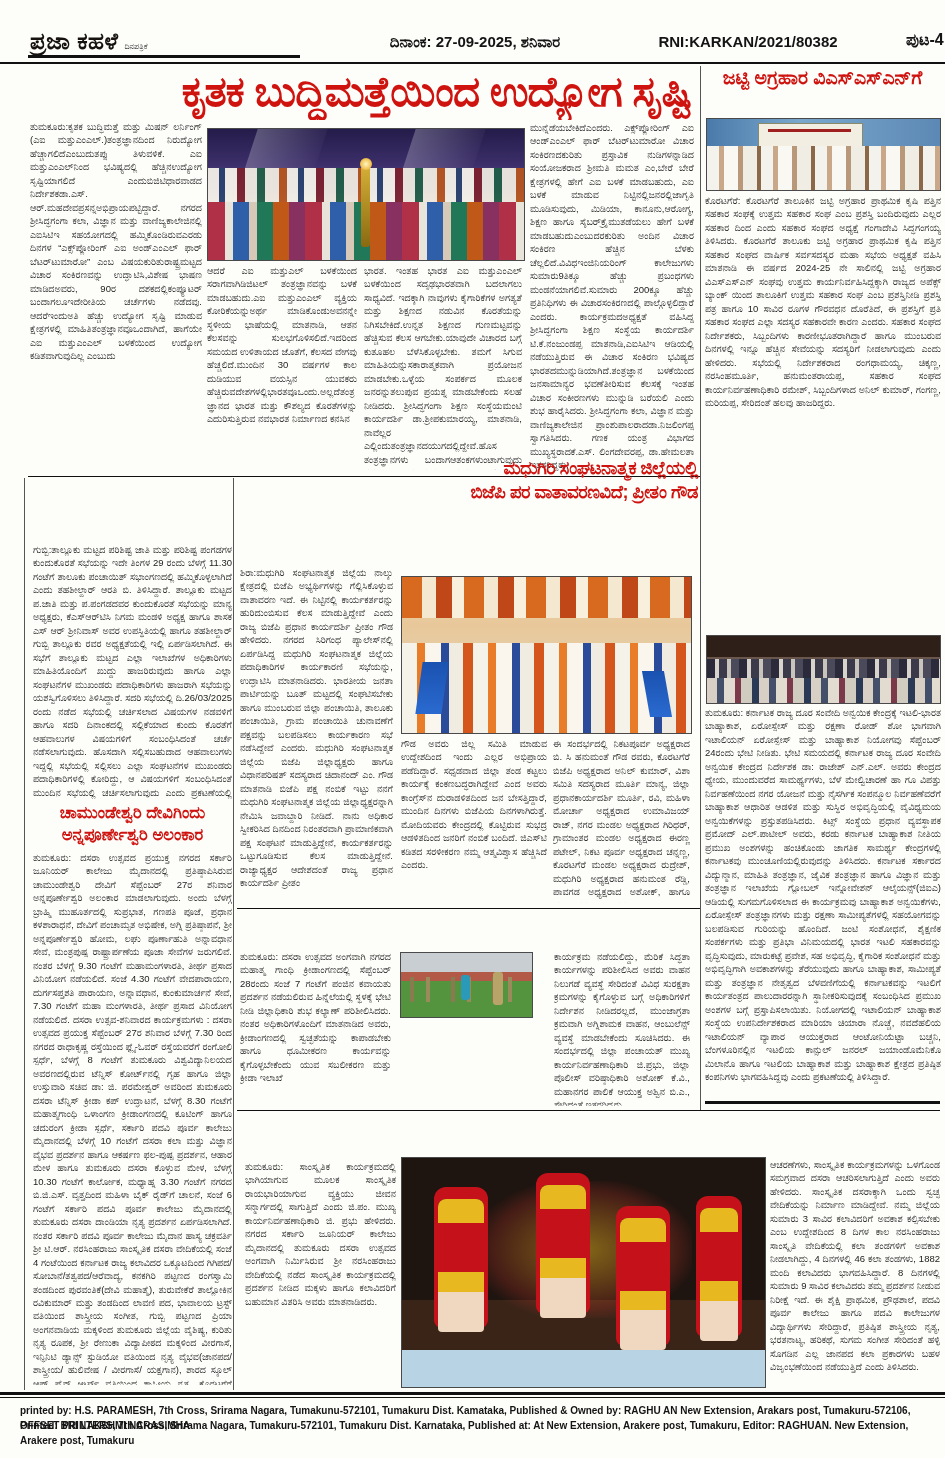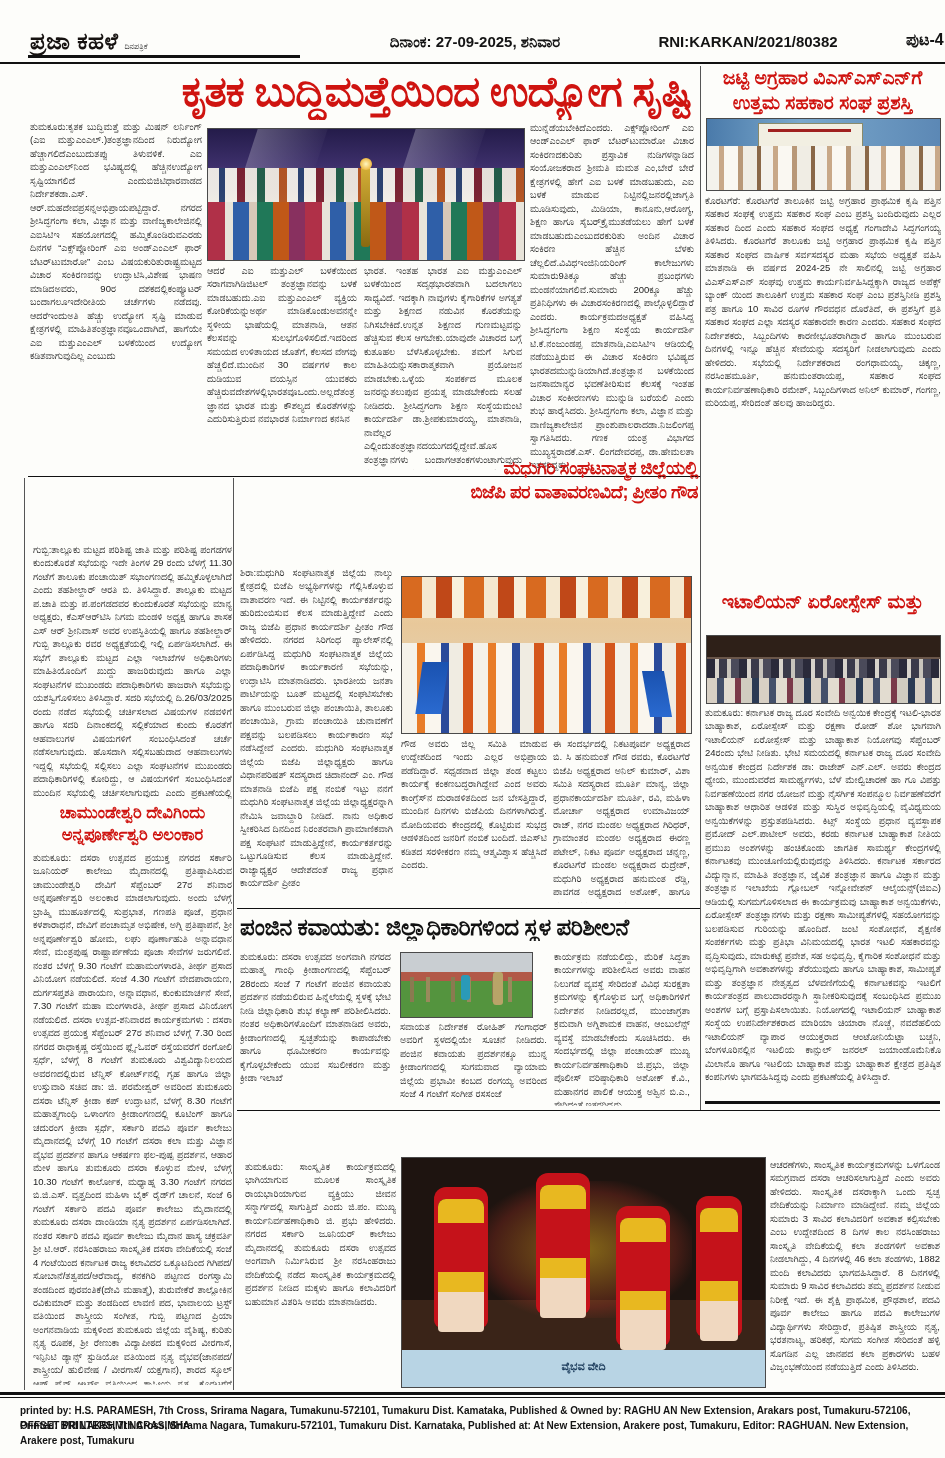--- a/index.html
+++ b/index.html
@@ -103,21 +103,20 @@
   <div class="abs bodytext" style="left:207px;top:264px;width:150px;height:206px;">ಆದರೆ ಎಐ ಮತ್ತುಎಲ್ ಬಳಕೆಯಿಂದ ಸರಾಗವಾಗಿಡಿಜಿಟಲ್ ತಂತ್ರಜ್ಞಾನವನ್ನು ಬಳಕೆ ಮಾಡಬಹುದು.ಎಐ ಮತ್ತುಎಂಎಲ್ ವ್ಯಕ್ತಿಯ ಕೋರಿಕೆಯನ್ನುಅರ್ಥ ಮಾಡಿಕೊಂಡುಅವನನ್ನೇ ಸ್ಥಳೀಯ ಭಾಷೆಯಲ್ಲಿ ಮಾತನಾಡಿ, ಆತನ ಕೆಲಸವನ್ನು ಸುಲಭಗೊಳಿಸಲಿದೆ.ಇದರಿಂದ ಸಮಯದ ಉಳಿತಾಯದ ಜೊತೆಗೆ, ಕೆಲಸದ ವೇಗವು ಹೆಚ್ಚಲಿದೆ.ಮುಂದಿನ 30 ವರ್ಷಗಳ ಕಾಲ ದುಡಿಯುವ ವಯಸ್ಸಿನ ಯುವಕರು ಹೆಚ್ಚಿರುವದೇಶಗಳಲ್ಲಿಭಾರತವೂಒಂದು.ಅಲ್ಲದೆತಂತ್ರಜ್ಞಾನದ ಭಾರತ ಮತ್ತು ಕೌಶಲ್ಯದ ಕೊರತೆಗಳನ್ನು ಎದುರಿಸುತ್ತಿರುವ ನವಭಾರತ ನಿರ್ಮಾಣದ ಕನಸಿನ</div>
   <div class="abs bodytext" style="left:364px;top:264px;width:158px;height:206px;">ಭಾರತ. ಇಂತಹ ಭಾರತ ಎಐ ಮತ್ತುಎಂಎಲ್ ಬಳಕೆಯಿಂದ ಸದೃಢಭಾರತವಾಗಿ ಬದಲಾಗಲು ಸಾಧ್ಯವಿದೆ. ಇದಕ್ಕಾಗಿ ನಾವುಗಳು ಕೈಗಾರಿಕೆಗಳ ಅಗತ್ಯತೆ ಮತ್ತು ಶಿಕ್ಷಣದ ನಡುವಿನ ಕೊರತೆಯನ್ನು ನಿಗಿಸಬೇಕಿದೆ.ಉನ್ನತ ಶಿಕ್ಷಣದ ಗುಣಮಟ್ಟವನ್ನು ಹೆಚ್ಚಿಸುವ ಕೆಲಸ ಆಗಬೇಕು.ಯಾವುದೇ ವಿಚಾರದ ಬಗ್ಗೆ ಕುತೂಹಲ ಬೆಳೆಸಿಕೊಳ್ಳಬೇಕು. ತಮಗೆ ಸಿಗುವ ಮಾಹಿತಿಯನ್ನುಸಕಾರಾತ್ಮಕವಾಗಿ ಪ್ರಯೋಜನ ಮಾಡಬೇಕು.ಒಳ್ಳೆಯ ಸಂಪರ್ಕದ ಮೂಲಕ ಜನರನ್ನುತಲುಪುವ ಪ್ರಯತ್ನ ಮಾಡಬೇಕೆಂದು ಸಲಹೆ ನೀಡಿದರು. ಶ್ರೀಸಿದ್ಧಗಂಗಾ ಶಿಕ್ಷಣ ಸಂಸ್ಥೆಯಮಂಟಿ ಕಾರ್ಯದರ್ಶಿ ಡಾ.ಶ್ರೀಪಕುಮಾರಯ್ಯ, ಮಾತನಾಡಿ, ನಾವೆಲ್ಲರ ಎಲ್ಲಿಂದುತಂತ್ರಜ್ಞಾನದಯುಗದಲ್ಲಿದ್ದೇವೆ.ಹೊಸ ತಂತ್ರಜ್ಞಾನಗಳು ಬಂದಾಗಆತಂಕಗಳುಂಟಾಗುವುದು ಸಹಜ. ಲಭ್ಯವಿರುವ ಮತ್ತು ಹೊಸದಾಗಿ ಬರುವತಂತ್ರಜ್ಞಾನವನ್ನು ಬಳಕೆ ಮಾಡಿಕೊಂಡು, ಆ ಮೂಲಕ ಸ್ಮಾರ್ಟ್ ದೇಶ ಕಟ್ಟುವ ನಿಟ್ಟಿನಲ್ಲಿ</div>
   <div class="abs bodytext" style="left:530px;top:121px;width:164px;height:350px;">ಮುನ್ನೆಡೆಯಬೇಕಿದೆಎಂದರು. ಎಕ್ಸ್‌ಪ್ಲೋರಿಂಗ್ ಎಐ ಆಂಡ್‌ಎಂಎಲ್ ಫಾರ್ ಬೆಟರ್‌ಟುಮಾರೋ ವಿಚಾರ ಸಂಕಿರಣದಕುರಿತು ಪ್ರಸ್ತಾವಿಕ ನುಡಿಗಳನ್ನಾಡಿದ ಸಂಯೋಜಕರಾದ ಶ್ರೀಮತಿ ಮಮತ ಎಂ,ಬೇರೆ ಬೇರೆ ಕ್ಷೇತ್ರಗಳಲ್ಲಿ ಹೇಗೆ ಎಐ ಬಳಕೆ ಮಾಡಬಹುದು, ಎಐ ಬಳಕೆ ಮಾಡುವ ನಿಟ್ಟಿನಲ್ಲಿಜನರಲ್ಲಿಜಾಗೃತಿ ಮೂಡಿಸುವುದು, ಮಿಡಿಯಾ, ಕಾನೂನು,ಆರೋಗ್ಯ, ಶಿಕ್ಷಣ ಹಾಗೂ ಸೈಬರ್‌ಕ್ರೈಮುತಡೆಯಲು ಹೇಗೆ ಬಳಕೆ ಮಾಡಬಹುದುಎಂಬುದರಕುರಿತು ಅಂದಿನ ವಿಚಾರ ಸಂಕಿರಣ ಹೆಚ್ಚಿನ ಬೆಳಕು ಚೆಲ್ಲಲಿದೆ.ವಿವಿಧಇಂಜಿನಿಯರಿಂಗ್ ಕಾಲೇಜುಗಳು ಸುಮಾರು9ತಿಕ್ಕೂ ಹೆಚ್ಚು ಪ್ರಬಂಧಗಳು ಮಂಡನೆಯಾಗಲಿವೆ.ಸುಮಾರು 200ಕ್ಕೂ ಹೆಚ್ಚು ಪ್ರತಿನಿಧಿಗಳು ಈ ವಿಚಾರಸಂಕಿರಣದಲ್ಲಿ ಪಾಲ್ಗೊಳ್ಳಲಿದ್ದಾರೆ ಎಂದರು. ಕಾರ್ಯಕ್ರಮದಅಧ್ಯಕ್ಷತೆ ವಹಿಸಿದ್ದ ಶ್ರೀಸಿದ್ಧಗಂಗಾ ಶಿಕ್ಷಣ ಸಂಸ್ಥೆಯ ಕಾರ್ಯದರ್ಶಿ ಟಿ.ಕೆ.ನಂಜುಂಡಪ್ಪ ಮಾತನಾಡಿ,ಎಐಸಿಟಿಇ ಆಡಿಯಲ್ಲಿ ನಡೆಯುತ್ತಿರುವ ಈ ವಿಚಾರ ಸಂಕಿರಣ ಭವಿಷ್ಯದ ಭಾರತದಮುನ್ನುಡಿಯಾಗಿದೆ.ತಂತ್ರಜ್ಞಾನ ಬಳಕೆಯಿಂದ ಜನಸಾಮಾನ್ಯರ ಭವಣೆತೀರಿಸುವ ಕೆಲಸಕ್ಕೆ ಇಂತಹ ವಿಚಾರ ಸಂಕೀರಣಗಳು ಮುನ್ನುಡಿ ಬರೆಯಲಿ ಎಂದು ಶುಭ ಹಾರೈಸಿದರು. ಶ್ರೀಸಿದ್ಧಗಂಗಾ ಕಲಾ, ವಿಜ್ಞಾನ ಮತ್ತು ವಾಣಿಜ್ಯಕಾಲೇಜಿನ ಪ್ರಾಂಶುಪಾಲರಾದಡಾ.ನಿಜಲಿಂಗಪ್ಪ ಸ್ವಾಗತಿಸಿದರು. ಗಣಕ ಯಂತ್ರ ವಿಭಾಗದ ಮುಖ್ಯಸ್ಥರಾದಕೆ.ಎಸ್. ಲಿಂಗದೇವರಪ್ಪ, ಡಾ.ಹೇಮಲತಾ ಇತರರಿದ್ದರು.</div>
 
   <div class="abs vrule" style="left:700px;top:66px;height:1044px;"></div>
   <div class="abs vrule" style="left:24px;top:478px;height:912px;"></div>
   <div class="abs vrule" style="left:233px;top:478px;height:912px;"></div>
 
   <div class="abs hl-red center" style="left:703px;top:66px;width:239px;font-size:19px;line-height:1.3;">
     <div>ಜಟ್ಟಿ ಅಗ್ರಹಾರ ವಿಎಸ್ಎಸ್ಎನ್‌ಗೆ</div>
-    <div>ಉತ್ತಮ ಸಹಕಾರ ಸಂಘ ಪ್ರಶಸ್ತಿ</div>
   </div>
   <div class="photo ph-jatti" style="left:706px;top:118px;width:233px;height:71px;">
     <div class="banner"></div>
     <div class="bannerline"></div>
     <div class="crowd"></div>
   </div>
   <div class="abs bodytext" style="left:705px;top:194px;width:236px;height:390px;">ಕೊರಟಗೆರೆ: ಕೊರಟಗೆರೆ ತಾಲೂಕಿನ ಜಟ್ಟಿ ಅಗ್ರಹಾರ ಪ್ರಾಥಮಿಕ ಕೃಷಿ ಪತ್ತಿನ ಸಹಕಾರ ಸಂಘಕ್ಕೆ ಉತ್ತಮ ಸಹಕಾರ ಸಂಘ ಎಂಬ ಪ್ರಶಸ್ತಿ ಬಂದಿರುವುದು ಎಲ್ಲರ ಸಹಕಾರ ದಿಂದ ಎಂದು ಸಹಕಾರ ಸಂಘದ ಅಧ್ಯಕ್ಷೆ ಗಂಗಾದೇವಿ ಸಿದ್ಧಗಂಗಯ್ಯ ತಿಳಿಸಿದರು. ಕೊರಟಗೆರೆ ತಾಲೂಕು ಜಟ್ಟಿ ಅಗ್ರಹಾರ ಪ್ರಾಥಮಿಕ ಕೃಷಿ ಪತ್ತಿನ ಸಹಕಾರ ಸಂಘದ ವಾರ್ಷಿಕ ಸರ್ವಸದಸ್ಯರ ಮಹಾ ಸಭೆಯ ಅಧ್ಯಕ್ಷತೆ ವಹಿಸಿ ಮಾತನಾಡಿ ಈ ವರ್ಷದ 2024-25 ನೇ ಸಾಲಿನಲ್ಲಿ ಜಟ್ಟಿ ಅಗ್ರಹಾರ ವಿಎಸ್ಎಸ್ಎನ್ ಸಂಘವು ಉತ್ತಮ ಕಾರ್ಯನಿರ್ವಹಿಸಿದ್ದಕ್ಕಾಗಿ ರಾಜ್ಯದ ಅಪೆಕ್ಸ್ ಬ್ಯಾಂಕ್ ಯಿಂದ ತಾಲೂಕಿಗೆ ಉತ್ತಮ ಸಹಕಾರ ಸಂಘ ಎಂಬ ಪ್ರಶಸ್ತಿನೀಡಿ ಪ್ರಶಸ್ತಿ ಪತ್ರ ಹಾಗೂ 10 ಸಾವಿರ ರೂಗಳ ಗೌರವಧನ ದೊರೆತಿದೆ, ಈ ಪ್ರಶಸ್ತಿಗೆ ಪ್ರತಿ ಸಹಕಾರ ಸಂಘದ ಎಲ್ಲಾ ಸದಸ್ಯರ ಸಹಕಾರವೇ ಕಾರಣ ಎಂದರು. ಸಹಕಾರ ಸಂಘದ ನಿರ್ದೇಶಕರು, ಸಿಬ್ಬಂದಿಗಳು ಕಾರಣೀಭೂತರಾಗಿದ್ದಾರೆ ಹಾಗೂ ಮುಂಬರುವ ದಿನಗಳಲ್ಲಿ ಇನ್ನೂ ಹೆಚ್ಚಿನ ಸೇವೆಯನ್ನು ಸದಸ್ಯರಿಗೆ ನೀಡಲಾಗುವುದು ಎಂದು ಹೇಳಿದರು. ಸಭೆಯಲ್ಲಿ ನಿರ್ದೇಶಕರಾದ ರಂಗಧಾಮಯ್ಯ, ಚಿಕ್ಕಣ್ಣ, ನರಸಿಂಹಮೂರ್ತಿ, ಹನುಮಂತರಾಯಪ್ಪ, ಸಹಕಾರ ಸಂಘದ ಕಾರ್ಯನಿರ್ವಹಣಾಧಿಕಾರಿ ರಮೇಶ್, ಸಿಬ್ಬಂದಿಗಳಾದ ಅನಿಲ್ ಕುಮಾರ್, ಗಂಗಣ್ಣ, ಮರಿಯಪ್ಪ, ಸೇರಿದಂತೆ ಹಲವು ಹಾಜರಿದ್ದರು.</div>
 
   <div class="abs rule" style="left:28px;top:476px;width:672px;height:1px;"></div>
 
@@ -137,49 +136,45 @@
   <div class="photo ph-bjp" style="left:401px;top:576px;width:289px;height:156px;">
     <div class="topbanner"></div>
     <div class="crowd"></div>
     <div class="flag1"></div>
     <div class="flag2"></div>
   </div>
   <div class="abs bodytext" style="left:401px;top:737px;width:146px;height:166px;">ಗೌಡ ಅವರು ಜಿಲ್ಲ ಸಮಿತಿ ಮಾಡುವ ಉದ್ದೇಶದಿಂದ ಇಂದು ಎಲ್ಲರ ಅಭಿಪ್ರಾಯ ಪಡೆದಿದ್ದಾರೆ. ಸಧೃಡವಾದ ಜಿಲ್ಲಾ ತಂಡ ಕಟ್ಟಲು ಕಾರ್ಯಕ್ಕೆ ಕಂಕಣಬದ್ಧರಾಗಿದ್ದೇವೆ ಎಂದ ಅವರು ಕಾಂಗ್ರೆಸ್‌ನ ದುರಾಡಳಿತದಿಂದ ಜನ ಬೇಸತ್ತಿದ್ದಾರೆ, ಮುಂದಿನ ದಿನಗಳು ಬಿಜೆಪಿಯ ದಿನಗಳಾಗಿರುತ್ತೆ. ಮೋದಿಯವರು ಕೇಂದ್ರದಲ್ಲಿ ಕೊಟ್ಟಿರುವ ಸುಭದ್ರ ಆಡಳಿತದಿಂದ ಜನರಿಗೆ ನಂಬಿಕೆ ಬಂದಿದೆ. ಜಿಎಸ್‌ಟಿ ಕಡಿತದ ಸರಳೀಕರಣ ನಮ್ಮ ಆತ್ಮವಿಶ್ವಾಸ ಹೆಚ್ಚಿಸಿದೆ ಎಂದರು.</div>
   <div class="abs bodytext" style="left:553px;top:737px;width:137px;height:166px;">ಈ ಸಂದರ್ಭದಲ್ಲಿ ನಿಕಟಪೂರ್ವ ಅಧ್ಯಕ್ಷರಾದ ಬಿ. ಸಿ ಹನುಮಂತೆ ಗೌಡ ರವರು, ಕೊರಟಗೆರೆ ಬಿಜೆಪಿ ಅಧ್ಯಕ್ಷರಾದ ಅನಿಲ್ ಕುಮಾರ್, ವಿಶಾ ಸಮಿತಿ ಸದಸ್ಯರಾದ ಮೂರ್ತಿ ಮಾನ್ಯ, ಜಿಲ್ಲಾ ಪ್ರಧಾನಕಾರ್ಯದರ್ಶಿ ಮೂರ್ತಿ, ರವಿ, ಮಹಿಳಾ ಮೋರ್ಚಾ ಅಧ್ಯಕ್ಷರಾದ ಉಮಾವಿಜಯ್ ರಾಜ್, ನಗರ ಮಂಡಲ ಅಧ್ಯಕ್ಷರಾದ ಗಿರಿಧರ್, ಗ್ರಾಮಾಂತರ ಮಂಡಲ ಅಧ್ಯಕ್ಷರಾದ ಈರಣ್ಣ ಪಟೇಲ್, ನಿಕಟ ಪೂರ್ವ ಅಧ್ಯಕ್ಷರಾದ ಚನ್ನಣ್ಣ, ಕೊರಟಗೆರೆ ಮಂಡಲ ಅಧ್ಯಕ್ಷರಾದ ರುದ್ರೇಶ್, ಮಧುಗಿರಿ ಅಧ್ಯಕ್ಷರಾದ ಹನುಮಂತ ರೆಡ್ಡಿ, ಪಾವಗಡ ಅಧ್ಯಕ್ಷರಾದ ಅಶೋಕ್, ಹಾಗೂ ಮುಖಂಡರು ಹಾಜರಿದ್ದರು.</div>
 
   <div class="abs hl-red center" style="left:703px;top:590px;width:239px;font-size:19px;line-height:1.3;">
-    <div>ಇಟಾಲಿಯನ್ ಏರೋಸ್ಪೇಸ್ ಮತ್ತು</div>
   </div>
   <div class="photo ph-ital" style="left:706px;top:635px;width:233px;height:67px;">
     <div class="row1"></div>
     <div class="row2"></div>
   </div>
   <div class="abs bodytext" style="left:705px;top:706px;width:236px;height:392px;">ತುಮಕೂರು: ಕರ್ನಾಟಕ ರಾಜ್ಯ ದೂರ ಸಂವೇದಿ ಅನ್ವಯಿಕ ಕೇಂದ್ರಕ್ಕೆ ಇಟಲಿ-ಭಾರತ ಬಾಹ್ಯಾಕಾಶ, ಏರೋಸ್ಪೇಸ್ ಮತ್ತು ರಕ್ಷಣಾ ರೋಡ್ ಶೋ ಭಾಗವಾಗಿ ಇಟಾಲಿಯನ್ ಏರೋಸ್ಪೇಸ್ ಮತ್ತು ಬಾಹ್ಯಾಕಾಶ ನಿಯೋಗವು ಸೆಪ್ಟೆಂಬರ್ 24ರಂದು ಭೇಟಿ ನೀಡಿತು. ಭೇಟಿ ಸಮಯದಲ್ಲಿ ಕರ್ನಾಟಕ ರಾಜ್ಯ ದೂರ ಸಂವೇದಿ ಅನ್ವಯಿಕ ಕೇಂದ್ರದ ನಿರ್ದೇಶಕ ಡಾ: ರಾಜೇಶ್ ಎನ್.ಎಲ್. ಅವರು ಕೇಂದ್ರದ ಧ್ಯೇಯ, ಮುಂದುವರೆದ ಸಾಮರ್ಥ್ಯಗಳು, ಬೆಳೆ ಮೇಲ್ವಿಚಾರಣೆ ಹಾ ಗೂ ವಿಪತ್ತು ನಿರ್ವಹಣೆಯಿಂದ ನಗರ ಯೋಜನೆ ಮತ್ತು ನೈಸರ್ಗಿಕ ಸಂಪನ್ಮೂಲ ನಿರ್ವಹಣೆವರೆಗೆ ಬಾಹ್ಯಾಕಾಶ ಆಧಾರಿತ ಆಡಳಿತ ಮತ್ತು ಸುಸ್ಥಿರ ಅಭಿವೃದ್ಧಿಯಲ್ಲಿ ವೈವಿಧ್ಯಮಯ ಅನ್ವಯಿಕೆಗಳನ್ನು ಪ್ರಸ್ತುತಪಡಿಸಿದರು. ಕಿಟ್ಸ್ ಸಂಸ್ಥೆಯ ಪ್ರಧಾನ ವ್ಯವಸ್ಥಾಪಕ ಪ್ರಮೋದ್ ಎಲ್.ಪಾಟೀಲ್ ಅವರು, ಕರಡು ಕರ್ನಾಟಕ ಬಾಹ್ಯಾಕಾಶ ನೀತಿಯ ಪ್ರಮುಖ ಅಂಶಗಳನ್ನು ಹಂಚಿಕೊಂಡು ಜಾಗತಿಕ ಸಾಮರ್ಥ್ಯ ಕೇಂದ್ರಗಳಲ್ಲಿ ಕರ್ನಾಟಕವು ಮುಂಚೂಣಿಯಲ್ಲಿರುವುದನ್ನು ತಿಳಿಸಿದರು. ಕರ್ನಾಟಕ ಸರ್ಕಾರದ ವಿದ್ಯುನ್ಮಾನ, ಮಾಹಿತಿ ತಂತ್ರಜ್ಞಾನ, ಜೈವಿಕ ತಂತ್ರಜ್ಞಾನ ಹಾಗೂ ವಿಜ್ಞಾನ ಮತ್ತು ತಂತ್ರಜ್ಞಾನ ಇಲಾಖೆಯ ಗ್ಲೋಬಲ್ ಇನ್ನೋವೇಶನ್ ಆಲೈಯನ್ಸ್(ಜಿಐಎ) ಆಡಿಯಲ್ಲಿ ಸುಗಮಗೊಳಿಸಲಾದ ಈ ಕಾರ್ಯಕ್ರಮವು ಬಾಹ್ಯಾಕಾಶ ಅನ್ವಯಿಕೆಗಳು, ಏರೋಸ್ಪೇಸ್ ತಂತ್ರಜ್ಞಾನಗಳು ಮತ್ತು ರಕ್ಷಣಾ ಸಾಮೀಪ್ಯತೆಗಳಲ್ಲಿ ಸಹಯೋಗವನ್ನು ಬಲಪಡಿಸುವ ಗುರಿಯನ್ನು ಹೊಂದಿದೆ. ಜಂಟಿ ಸಂಶೋಧನೆ, ಶೈಕ್ಷಣಿಕ ಸಂಪರ್ಕಗಳು ಮತ್ತು ಪ್ರತಿಭಾ ವಿನಿಮಯದಲ್ಲಿ ಭಾರತ ಇಟಲಿ ಸಹಕಾರವನ್ನು ವೃದ್ಧಿಸುವುದು, ಮಾರುಕಟ್ಟೆ ಪ್ರವೇಶ, ಸಹ ಅಭಿವೃದ್ಧಿ, ಕೈಗಾರಿಕ ಸಂಶೋಧನೆ ಮತ್ತು ಅಭಿವೃದ್ಧಿಗಾಗಿ ಅವಕಾಶಗಳನ್ನು ತೆರೆಯುವುದು ಹಾಗೂ ಬಾಹ್ಯಾಕಾಶ, ಸಾಮೀಪ್ಯತೆ ಮತ್ತು ತಂತ್ರಜ್ಞಾನ ನೇತೃತ್ವದ ಬೆಳವಣಿಗೆಯಲ್ಲಿ ಕರ್ನಾಟಕವನ್ನು ಇಟಲಿಗೆ ಕಾರ್ಯತಂತ್ರದ ಪಾಲುದಾರರನ್ನಾಗಿ ಸ್ಥಾನೀಕರಿಸುವುದಕ್ಕೆ ಸಂಬಂಧಿಸಿದ ಪ್ರಮುಖ ಅಂಶಗಳ ಬಗ್ಗೆ ಪ್ರಸ್ತಾಪಿಸಲಾಯಿತು. ನಿಯೋಗದಲ್ಲಿ ಇಟಾಲಿಯನ್ ಬಾಹ್ಯಾಕಾಶ ಸಂಸ್ಥೆಯ ಉಪನಿರ್ದೇಶಕರಾದ ಮಾರಿಯಾ ಚಿಯಾರಾ ನೊಚ್ಚೆ, ನವದೆಹಲಿಯ ಇಟಾಲಿಯನ್ ವ್ಯಾಪಾರ ಆಯುಕ್ತರಾದ ಆಂಟೋನಿಯೆಟ್ಟಾ ಬಚ್ಚನಿ, ಬೆಂಗಳೂರಿನಲ್ಲಿನ ಇಟಲಿಯ ಕಾನ್ಸುಲ್ ಜನರಲ್ ಜಯಾಂಡೊಮೆನಿಕೊ ಮಿಲಾನೊ ಹಾಗೂ ಇಟಲಿಯ ಬಾಹ್ಯಾಕಾಶ ಮತ್ತು ಬಾಹ್ಯಾಕಾಶ ಕ್ಷೇತ್ರದ ಪ್ರತಿಷ್ಠಿತ ಕಂಪನಿಗಳು ಭಾಗವಹಿಸಿದ್ದವು ಎಂದು ಪ್ರಕಟಣೆಯಲ್ಲಿ ತಿಳಿಸಿದ್ದಾರೆ.</div>
   <div class="abs rule" style="left:705px;top:1101px;width:235px;height:3px;"></div>
 
   <div class="abs rule" style="left:237px;top:908px;width:463px;height:1px;"></div>
-  <div class="abs hl-black" style="left:240px;top:914px;width:458px;font-size:23px;white-space:nowrap;overflow:hidden;letter-spacing:-.5px;">ಪಂಜಿನ ಕವಾಯತು: ಜಿಲ್ಲಾಧಿಕಾರಿಗಳಿಂದ ಸ್ಥಳ ಪರಿಶೀಲನೆ</div>
   <div class="abs bodytext" style="left:240px;top:950px;width:151px;height:156px;">ತುಮಕೂರು: ದಸರಾ ಉತ್ಸವದ ಅಂಗವಾಗಿ ನಗರದ ಮಹಾತ್ಮ ಗಾಂಧಿ ಕ್ರೀಡಾಂಗಣದಲ್ಲಿ ಸೆಪ್ಟೆಂಬರ್ 28ರಂದು ಸಂಜೆ 7 ಗಂಟೆಗೆ ಪಂಜಿನ ಕವಾಯತು ಪ್ರದರ್ಶನ ನಡೆಯಲಿರುವ ಹಿನ್ನೆಲೆಯಲ್ಲಿ ಸ್ಥಳಕ್ಕೆ ಭೇಟಿ ನೀಡಿ ಜಿಲ್ಲಾಧಿಕಾರಿ ಶುಭ ಕಲ್ಯಾಣ್ ಪರಿಶೀಲಿಸಿದರು. ನಂತರ ಅಧಿಕಾರಿಗಳೊಂದಿಗೆ ಮಾತನಾಡಿದ ಅವರು, ಕ್ರೀಡಾಂಗಣದಲ್ಲಿ ಸ್ವಚ್ಛತೆಯನ್ನು ಕಾಪಾಡಬೇಕು ಹಾಗೂ ಧೂಮೀಕರಣ ಕಾರ್ಯವನ್ನು ಕೈಗೊಳ್ಳಬೇಕೆಂದು ಯುವ ಸಬಲೀಕರಣ ಮತ್ತು ಕ್ರೀಡಾ ಇಲಾಖೆ</div>
   <div class="photo ph-panj" style="left:400px;top:952px;width:131px;height:64px;">
     <div class="figures"></div>
     <div class="lady"></div>
     <div class="officer"></div>
   </div>
-  <div class="abs bodytext" style="left:400px;top:1020px;width:147px;height:86px;">ಸವಾಯತ ನಿರ್ದೇಶಕ ರೋಹಿತ್ ಗಂಗಾಧರ್ ಅವರಿಗೆ ಸ್ಥಳದಲ್ಲಿಯೇ ಸೂಚನೆ ನೀಡಿದರು. ಪಂಜಿನ ಕವಾಯತು ಪ್ರದರ್ಶನಕ್ಕೂ ಮುನ್ನ ಕ್ರೀಡಾಂಗಣದಲ್ಲಿ ಸುಗಮವಾದ ವ್ಯಾಯಾಮ ಜಿಲ್ಲೆಯ ಪ್ರಭಾವೀ ಕಂಬದ ರಂಗಯ್ಯ ಅವರಿಂದ ಸಂಜೆ 4 ಗಂಟೆಗೆ ಸಂಗೀತ ರಸಸಂಜೆ</div>
   <div class="abs bodytext" style="left:554px;top:950px;width:136px;height:156px;">ಕಾರ್ಯಕ್ರಮ ನಡೆಯಲಿದ್ದು, ಮೆರಿಕೆ ಸಿದ್ಧತಾ ಕಾರ್ಯಗಳನ್ನು ಪರಿಶೀಲಿಸಿದ ಅವರು ವಾಹನ ನಿಲುಗಡೆ ವ್ಯವಸ್ಥೆ ಸೇರಿದಂತೆ ವಿವಿಧ ಸುರಕ್ಷತಾ ಕ್ರಮಗಳನ್ನು ಕೈಗೊಳ್ಳುವ ಬಗ್ಗೆ ಅಧಿಕಾರಿಗಳಿಗೆ ನಿರ್ದೇಶನ ನೀಡಿದರಲ್ಲದೆ, ಮುಂಜಾಗ್ರತಾ ಕ್ರಮವಾಗಿ ಅಗ್ನಿಶಾಮಕ ವಾಹನ, ಆಂಬುಲೆನ್ಸ್ ವ್ಯವಸ್ಥೆ ಮಾಡಬೇಕೆಂದು ಸೂಚಿಸಿದರು. ಈ ಸಂದರ್ಭದಲ್ಲಿ ಜಿಲ್ಲಾ ಪಂಚಾಯತ್ ಮುಖ್ಯ ಕಾರ್ಯನಿರ್ವಹಣಾಧಿಕಾರಿ ಜಿ.ಪ್ರಭು, ಜಿಲ್ಲಾ ಪೊಲೀಸ್ ವರಿಷ್ಠಾಧಿಕಾರಿ ಅಶೋಕ್ ಕೆ.ವಿ., ಮಹಾನಗರ ಪಾಲಿಕೆ ಆಯುಕ್ತ ಅಶ್ವಿನ ಬಿ.ಎ., ಸೇರಿದಂತೆ ಇತರರಿದ್ದರು.</div>
 
   <div class="abs rule" style="left:237px;top:1110px;width:703px;height:1px;"></div>
   <div class="abs bodytext" style="left:245px;top:1160px;width:151px;height:226px;">ತುಮಕೂರು: ಸಾಂಸ್ಕೃತಿಕ ಕಾರ್ಯಕ್ರಮದಲ್ಲಿ ಭಾಗಿಯಾಗುವ ಮೂಲಕ ಸಾಂಸ್ಕೃತಿಕ ರಾಯಭಾರಿಯಾಗುವ ವ್ಯಕ್ತಿಯು ಜೀವನ ಸನ್ಮಾರ್ಗದಲ್ಲಿ ಸಾಗುತ್ತಿದೆ ಎಂದು ಜಿ.ಪಂ. ಮುಖ್ಯ ಕಾರ್ಯನಿರ್ವಹಣಾಧಿಕಾರಿ ಜಿ. ಪ್ರಭು ಹೇಳಿದರು. ನಗರದ ಸರ್ಕಾರಿ ಜೂನಿಯರ್ ಕಾಲೇಜು ಮೈದಾನದಲ್ಲಿ ತುಮಕೂರು ದಸರಾ ಉತ್ಸವದ ಅಂಗವಾಗಿ ನಿರ್ಮಿಸಿರುವ ಶ್ರೀ ನರಸಿಂಹರಾಜು ವೇದಿಕೆಯಲ್ಲಿ ನಡೆದ ಸಾಂಸ್ಕೃತಿಕ ಕಾರ್ಯಕ್ರಮದಲ್ಲಿ ಪ್ರದರ್ಶನ ನೀಡಿದ ಮಕ್ಕಳು ಹಾಗೂ ಕಲಾವಿದರಿಗೆ ಬಹುಮಾನ ವಿತರಿಸಿ ಅವರು ಮಾತನಾಡಿದರು.</div>
   <div class="photo ph-kaleya" style="left:401px;top:1157px;width:363px;height:229px;">
     <div class="glow"></div>
     <div class="dancer d1"></div>
     <div class="dancer d2"></div>
     <div class="dancer d3"></div>
     <div class="dancer d4"></div>
-    <div class="bannertext">ವೈಭವ ವೇದಿ</div>
   </div>
   <div class="abs bodytext" style="left:770px;top:1158px;width:170px;height:230px;">ಆಚರಣೆಗಳು, ಸಾಂಸ್ಕೃತಿಕ ಕಾರ್ಯಕ್ರಮಗಳನ್ನು ಒಳಗೊಂಡ ಸಮಗ್ರವಾದ ದಸರಾ ಆಚರಿಸಲಾಗುತ್ತಿದೆ ಎಂದು ಅವರು ಹೇಳಿದರು. ಸಾಂಸ್ಕೃತಿಕ ದಸರಾಕ್ಕಾಗಿ ಒಂದು ಸ್ವಚ್ಛ ವೇದಿಕೆಯನ್ನು ನಿರ್ಮಾಣ ಮಾಡಿದ್ದೇವೆ. ನಮ್ಮ ಜಿಲ್ಲೆಯ ಸುಮಾರು 3 ಸಾವಿರ ಕಲಾವಿದರಿಗೆ ಅವಕಾಶ ಕಲ್ಪಿಸಬೇಕು ಎಂಬ ಉದ್ದೇಶದಿಂದ 8 ದಿಗಳ ಕಾಲ ನರಸಿಂಹರಾಜು ಸಾಂಸ್ಕೃತಿ ವೇದಿಕೆಯಲ್ಲಿ ಕಲಾ ತಂಡಗಳಿಗೆ ಅವಕಾಶ ನೀಡಲಾಗಿದ್ದು, 4 ದಿನಗಳಲ್ಲಿ 46 ಕಲಾ ತಂಡಗಳು, 1882 ಮಂದಿ ಕಲಾವಿದರು ಭಾಗವಹಿಸಿದ್ದಾರೆ. 8 ದಿನಗಳಲ್ಲಿ ಸುಮಾರು 9 ಸಾವಿರ ಕಲಾವಿದರು ತಮ್ಮ ಪ್ರದರ್ಶನ ನೀಡುವ ನಿರೀಕ್ಷೆ ಇದೆ. ಈ ಶೈಕ್ಷಿ ಪ್ರಾಥಮಿಕ, ಪ್ರೌಢಶಾಲೆ, ಪದವಿ ಪೂರ್ವ ಕಾಲೇಜು ಹಾಗೂ ಪದವಿ ಕಾಲೇಜುಗಳ ವಿದ್ಯಾರ್ಥಿಗಳು ಸೇರಿದ್ದಾರೆ, ಪ್ರತಿಷ್ಠಿತ ಶಾಸ್ತ್ರೀಯ ನೃತ್ಯ, ಭರತನಾಟ್ಯ, ಹರಿಕಥೆ, ಸುಗಮ ಸಂಗೀತ ಸೇರಿದಂತೆ ಹಳ್ಳಿ ಸೊಗಡಿನ ಎಲ್ಲ ಜಾನಪದ ಕಲಾ ಪ್ರಕಾರಗಳು ಬಹಳ ವಿಜೃಂಭಣೆಯಿಂದ ನಡೆಯುತ್ತಿದೆ ಎಂದು ತಿಳಿಸಿದರು.</div>
 
   <div class="abs rule" style="left:0;top:1392px;width:945px;height:3px;"></div>
   <div class="abs rule" style="left:0;top:1397px;width:945px;height:1px;"></div>
   <div class="abs footer" style="left:20px;top:1404px;width:905px;">printed by: H.S. PARAMESH, 7th Cross, Srirama Nagara, Tumakunu-572101, Tumakuru Dist. Kamataka, Published &amp; Owned by: RAGHU AN New Extension, Arakars post, Tumakuru-572106, Printed: BRI LAKSHMI NARASIMHA</div>
   <div class="abs footer" style="left:20px;top:1419px;width:905px;">OFFSET PRINTERS, 7th Cross, Srirama Nagara, Tumakuru-572101, Tumakuru Dist. Karnataka, Published at: At New Extension, Arakere post, Tumakuru, Editor: RAGHUAN. New Extension, Arakere post, Tumakuru</div>
 
 </div>
 

